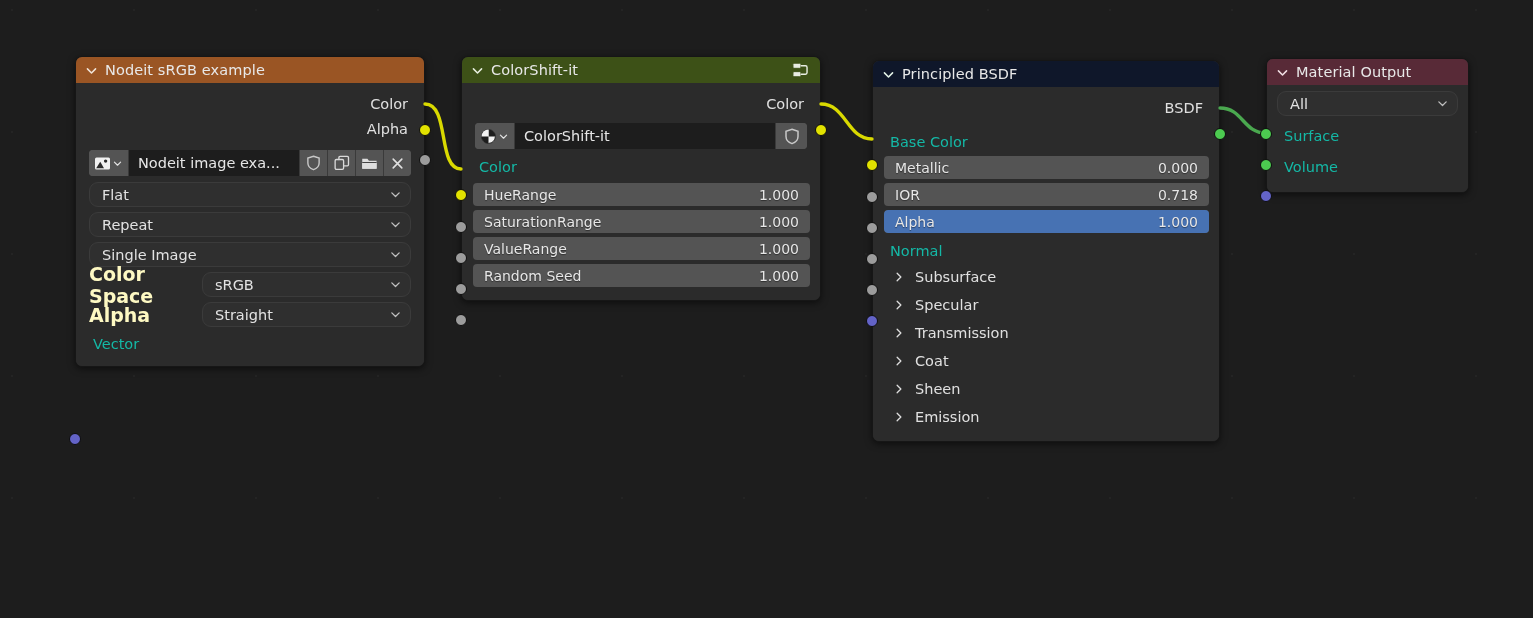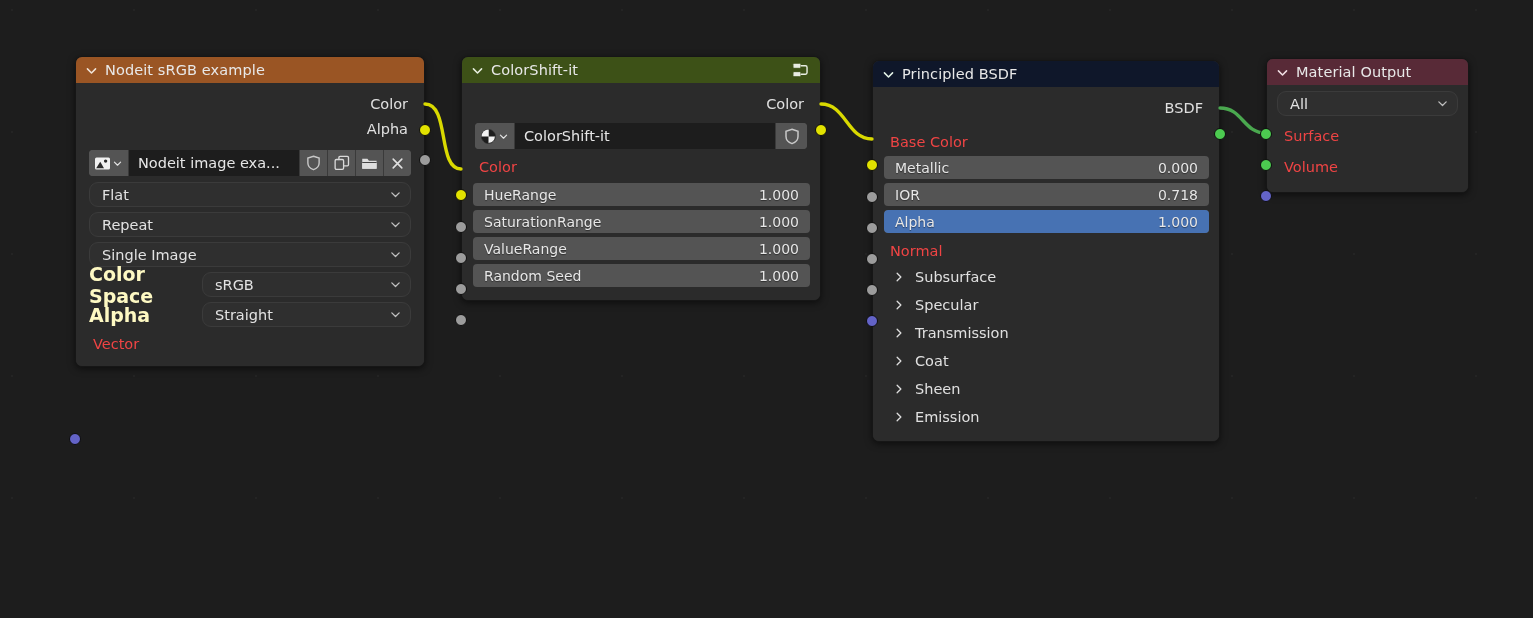--- a/index.html
+++ b/index.html
@@ -82,21 +82,21 @@
     color: #e0e0e0;
     font-size: 14.5px;
   }
 
   
   .in-row {
     height: 25px;
     display: flex;
     align-items: center;
     padding-left: 17px;
-    color: #ef4444;
+    color: #14b8a6;
     font-size: 14.5px;
   }
 
   
   .wrow {
     height: 25px;
     display: flex;
     align-items: center;
     padding: 0 10px 0 11px;
     margin-bottom: 2px;

